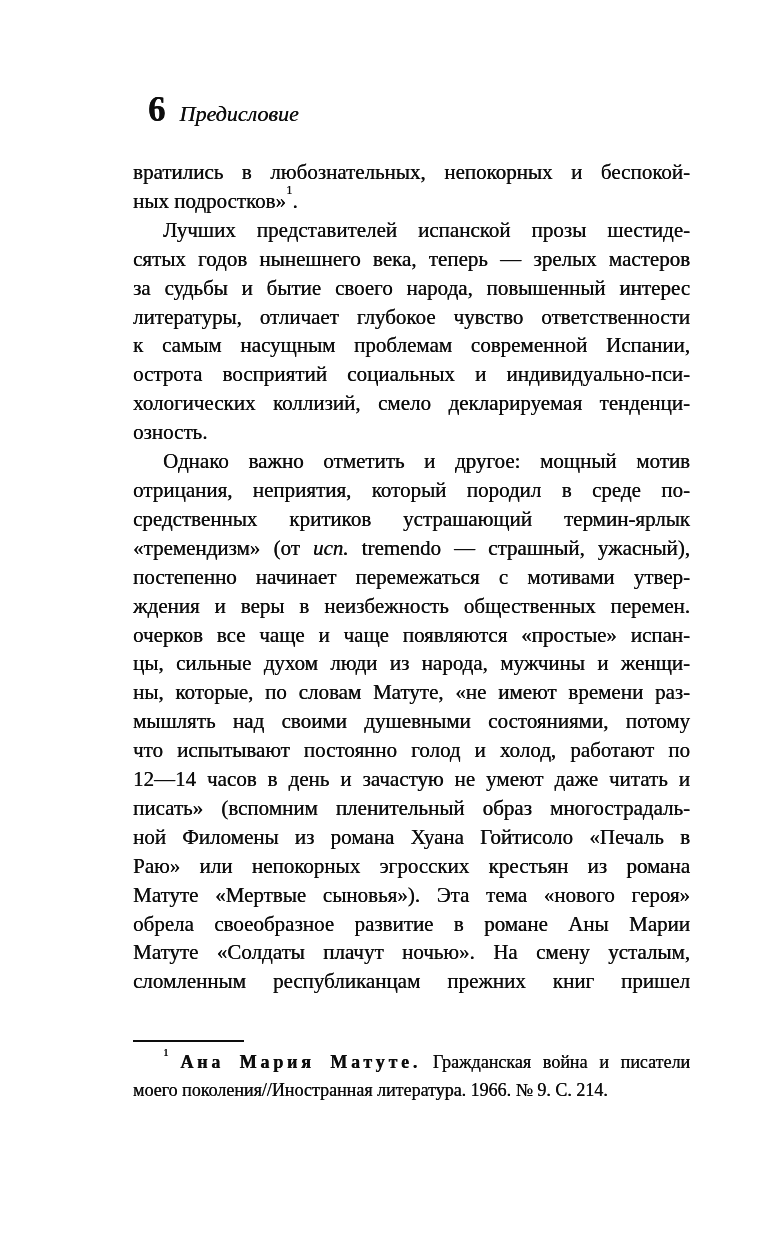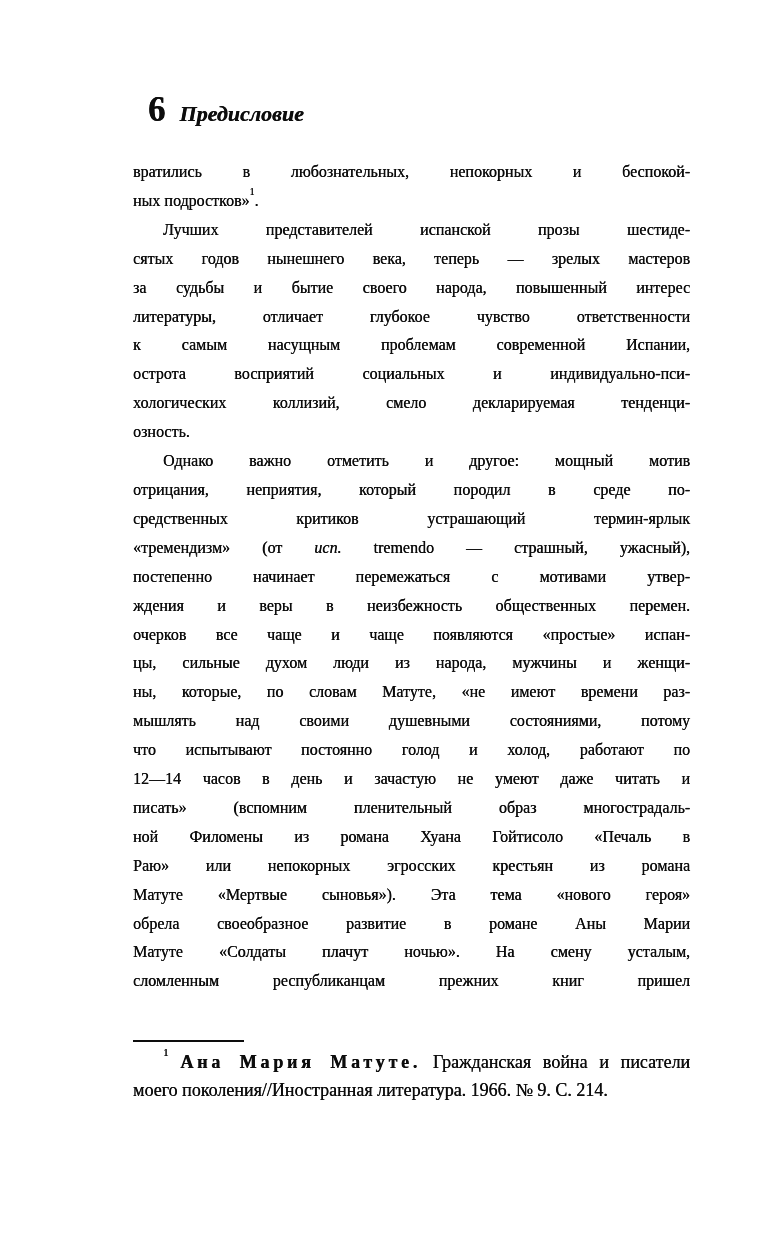--- a/index.html
+++ b/index.html
@@ -20,31 +20,31 @@
     display: flex;
     align-items: baseline;
   }
   .pagenum {
     font-size: 35px;
     font-weight: bold;
     line-height: 1;
   }
   .runtitle {
     font-size: 22px;
-    font-weight: bold;
+    font-weight: normal;
     font-style: italic;
     margin-left: 14px;
     line-height: 1;
   }
   .body-text {
     position: absolute;
     left: 133px;
     top: 158px;
     width: 557px;
-    font-size: 16px;
+    font-size: 21px;
     line-height: 28.9px;
   }
   .line { min-height: 28.9px; }
   .just {
     text-align: justify;
     text-align-last: justify;
   }
   .ind { text-indent: 30px; }
   .italic { font-style: italic; }
   sup {

